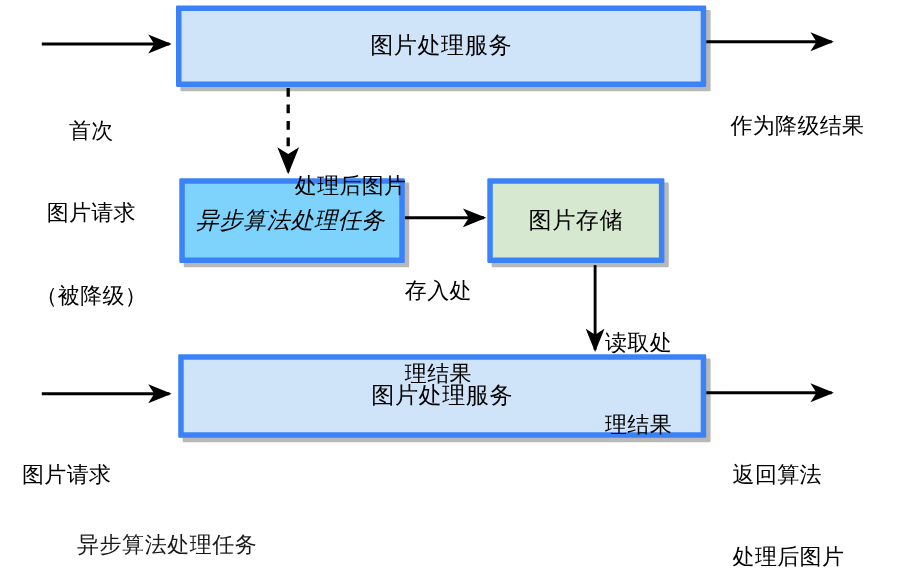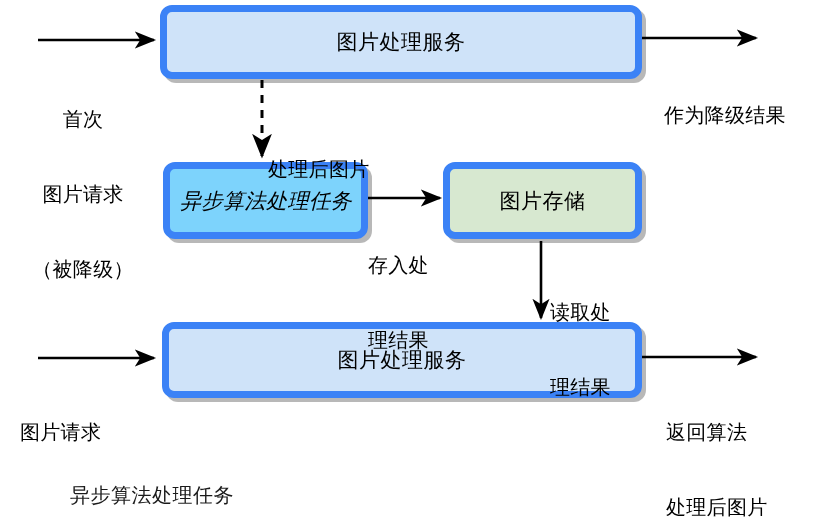--- a/index.html
+++ b/index.html
@@ -11,22 +11,22 @@
     position: relative;
     width: 822px;
     height: 522px;
     background: #ffffff;
     font-family: "Liberation Sans", "DejaVu Sans", sans-serif;
     overflow: hidden;
   }
   .node {
     position: absolute;
     box-sizing: border-box;
-    border: 7px solid #3b82f6;
-    border-radius: 12px;
+    border: 5px solid #3b82f6;
+    border-radius: 1px;
     display: flex;
     align-items: center;
     justify-content: center;
     box-shadow: 4px 4px 0 0 rgba(0,0,0,0.28);
     color: #000000;
     font-size: 21px;
     line-height: 1.2;
     letter-spacing: 0.5px;
     white-space: nowrap;
   }
@@ -91,21 +91,21 @@
   </svg>
 
   <div class="node blue" style="left:160px; top:5px; width:482px; height:74px;">
     <span>图片处理服务</span>
   </div>
 
   <div class="node orange left-text" style="left:163px; top:162px; width:205px; height:77px;">
     <span>异步算法处理任务</span>
   </div>
 
-  <div class="node green" style="left:443px; top:162px; width:199px; height:77px;">
+  <div class="node green" style="left:443px; top:162px; width:161px; height:77px;">
     <span>图片存储</span>
   </div>
 
   <div class="node blue" style="left:162px; top:322px; width:480px; height:76px;">
     <span>图片处理服务</span>
   </div>
 
   <div class="edge-label center" style="left:18px; top:57px; width:130px;">
     <div>首次</div>
     <div>图片请求</div>

